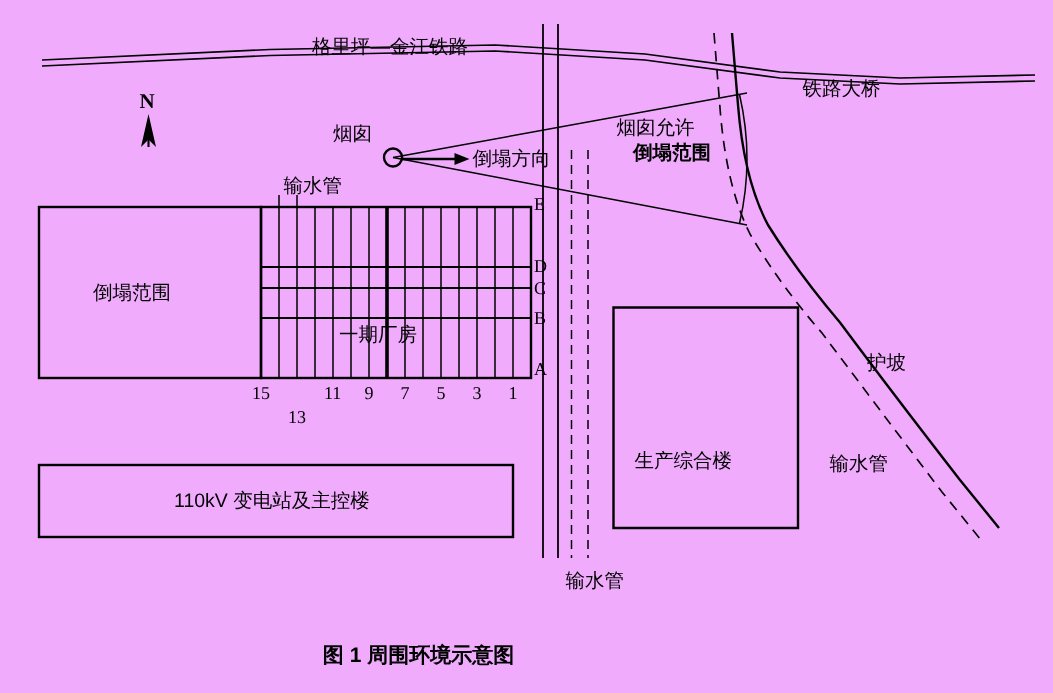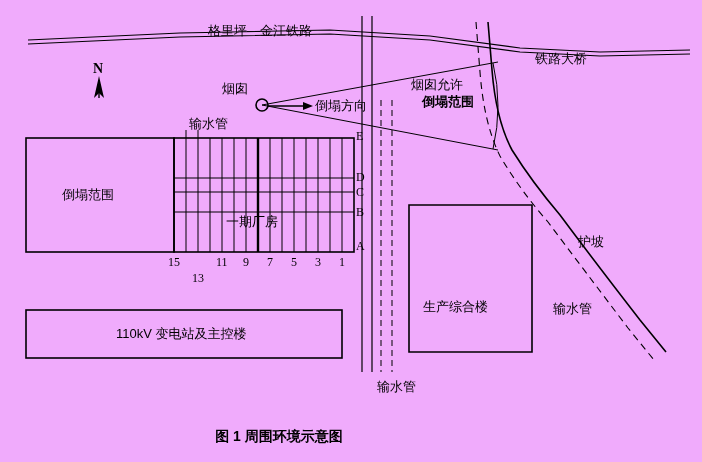--- a/index.html
+++ b/index.html
@@ -162,21 +162,21 @@
 
   <div class="lbl lbl-cn" style="left:411px; top:78px;">烟囱允许</div>
   <div class="lbl lbl-cn" style="left:422px; top:95px;font-weight:bold;">倒塌范围</div>
 
   <div class="lbl lbl-cn" style="left:189px; top:117px;">输水管</div>
   <div class="lbl lbl-cn" style="left:578px; top:235px;">护坡</div>
   <div class="lbl lbl-cn" style="left:553px; top:302px;">输水管</div>
   <div class="lbl lbl-cn" style="left:377px; top:380px;">输水管</div>
 
   <div class="lbl lbl-cn" style="left:62px; top:188px;">倒塌范围</div>
-  <div class="lbl lbl-cn" style="left:226px; top:216px;font-family:Liberation Mono, monospace;">一期厂房</div>
+  <div class="lbl lbl-cn" style="left:226px; top:216px;">一期厂房</div>
   <div class="lbl lbl-cn" style="left:116px; top:327px;">110kV 变电站及主控楼</div>
   <div class="lbl lbl-cn" style="left:423px; top:300px;">生产综合楼</div>
 
   <div class="lbl lbl-letter" style="left:356px; top:130px;">E</div>
   <div class="lbl lbl-letter" style="left:356px; top:171px;">D</div>
   <div class="lbl lbl-letter" style="left:356px; top:186px;">C</div>
   <div class="lbl lbl-letter" style="left:356px; top:206px;">B</div>
   <div class="lbl lbl-letter" style="left:356px; top:240px;">A</div>
 
   <div class="lbl lbl-num" style="left:168px; top:256px;">15</div>

